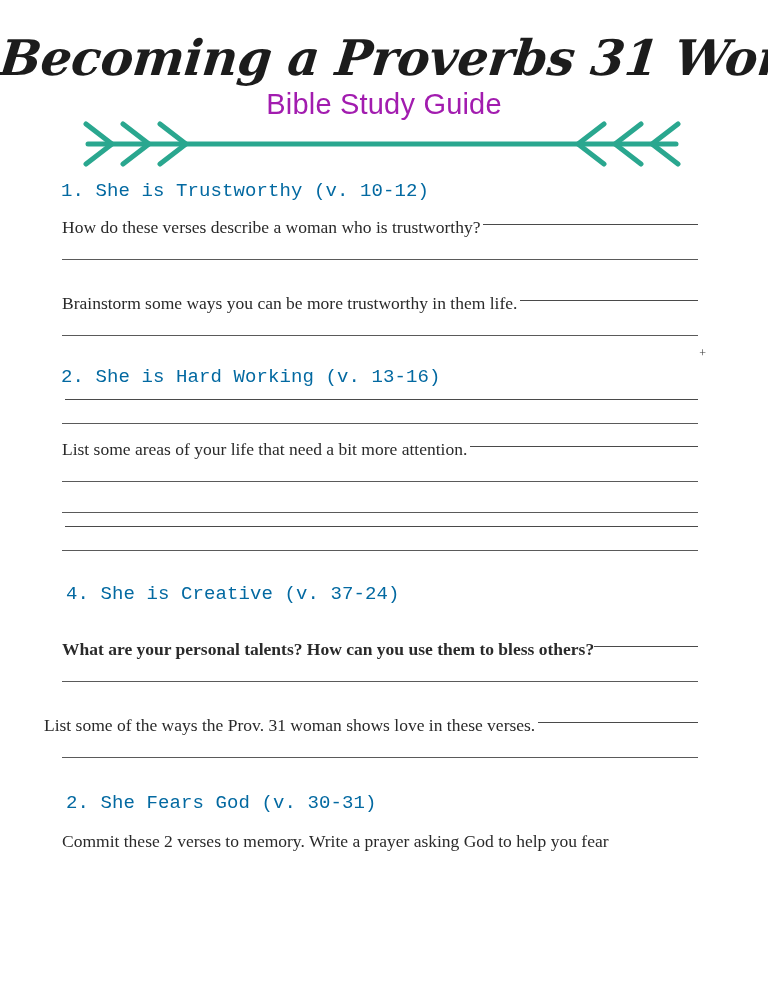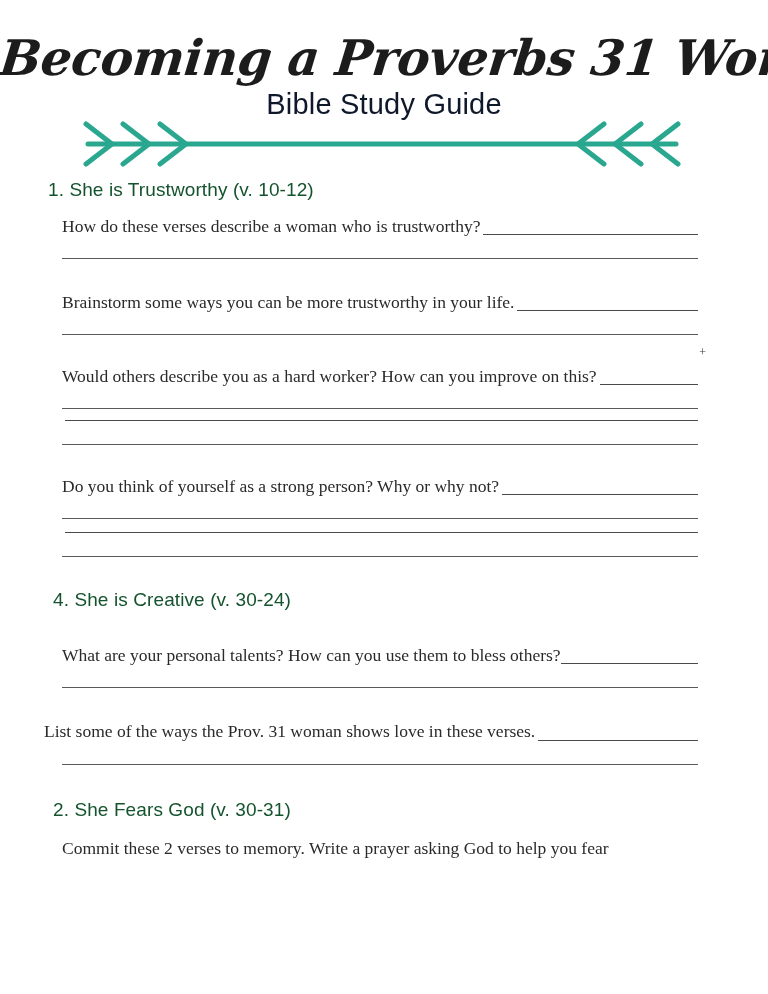--- a/index.html
+++ b/index.html
@@ -38,21 +38,21 @@
     letter-spacing: -0.5px;
     color: #1c1c1c;
     transform: skewX(-6deg);
     white-space: nowrap;
   }
   .title-sub {
     font-family: "Liberation Sans", sans-serif;
     font-weight: 400;
     font-size: 29px;
     line-height: 1.0;
-    color: #0f172a;
+    color: #a21caf;
     margin-top: 7px;
     letter-spacing: 0.2px;
   }
 
   .arrow-wrap {
     position: relative;
     width: 768px;
     height: 46px;
     margin-top: 2px;
   }
@@ -65,45 +65,45 @@
     position: relative;
     padding: 0 0 0 0;
     margin-top: 2px;
   }
 
   .section {
     position: relative;
   }
 
   .sec-heading {
-    font-family: Liberation Sans, sans-serif;
+    font-family: Liberation Mono, monospace;
     font-weight: 400;
     font-size: 19px;
-    color: #14532d;
+    color: #0369a1;
     letter-spacing: 0.1px;
-    margin: 0;
+    margin: 13px;
     padding-left: 48px;
   }
   .section.indented .sec-heading {
     padding-left: 53px;
   }
 
   .qblock {
     padding-left: 62px;
     padding-right: 70px;
   }
 
   .qline {
     font-family: "Liberation Serif", serif;
     font-size: 17.5px;
     color: #2a2a2a;
     line-height: 1.32;
     white-space: nowrap;
     display: flex;
-    align-items: flex-end;
+    align-items: center;
   }
   .qline .qtext {
     flex: 0 0 auto;
   }
   .qline .inline-rule {
     flex: 1 1 auto;
     height: 1px;
     background: #4a4a4a;
     margin-left: 3px;
     position: relative;
@@ -171,70 +171,65 @@
       <div class="qblock" style="margin-top:14px;">
         <div class="qline">
           <span class="qtext">How do these verses describe a woman who is trustworthy?</span>
           <span class="inline-rule"></span>
         </div>
       </div>
       <div class="rule" style="margin-top:20px;"></div>
 
       <div class="qblock" style="margin-top:32px;">
         <div class="qline">
-          <span class="qtext">Brainstorm some ways you can be more trustworthy in your life.</span>
+          <span class="qtext">Brainstorm some ways you can be more trustworthy in them life.</span>
           <span class="inline-rule"></span>
         </div>
       </div>
       <div style="position:relative;">
         <div class="rule" style="margin-top:20px;"></div>
         <span class="plus-mark" style="right:62px; top:12px;">+</span>
       </div>
     </div>
 
     <div class="section" style="margin-top:30px;">
+      <h2 class="sec-heading">2. She is Hard Working (v. 13-16)</h2>
 
       <div class="qblock" style="margin-top:14px;">
         <div class="qline">
-          <span class="qtext">Would others describe you as a hard worker? How can you improve on this?</span>
           <span class="inline-rule"></span>
         </div>
       </div>
       <div class="rule" style="margin-top:20px;"></div>
 
       <div class="qblock" style="margin-top:14px;">
         <div class="qline">
+          <span class="qtext">List some areas of your life that need a bit more attention.</span>
           <span class="inline-rule"></span>
         </div>
       </div>
       <div class="rule" style="margin-top:20px;"></div>
     </div>
 
     <div class="section" style="margin-top:30px;">
 
+      <div class="rule" style="margin-top:20px;"></div>
+
       <div class="qblock" style="margin-top:16px;">
         <div class="qline">
-          <span class="qtext">Do you think of yourself as a strong person? Why or why not?</span>
-          <span class="inline-rule"></span>
-        </div>
-      </div>
-      <div class="rule" style="margin-top:20px;"></div>
-
-      <div class="qblock" style="margin-top:16px;">
-        <div class="qline">
           <span class="inline-rule"></span>
         </div>
       </div>
       <div class="rule" style="margin-top:20px;"></div>
     </div>
 
     <div class="section indented" style="margin-top:32px;">
-      <h2 class="sec-heading">4. She is Creative (v. 30-24)</h2>
-
-      <div class="qblock" style="margin-top:33px;">
+      <h2 class="sec-heading">4. She is Creative (v. 37-24)</h2>
+
+      <div class="qblock" style="margin-top:33px;font-weight:bold;">
         <div class="qline tight">
           <span class="qtext">What are your personal talents? How can you use them to bless others?</span>
           <span class="inline-rule"></span>
         </div>
       </div>
       <div class="rule" style="margin-top:20px;"></div>
     </div>
 
     <div class="section indented" style="margin-top:32px;">
 

